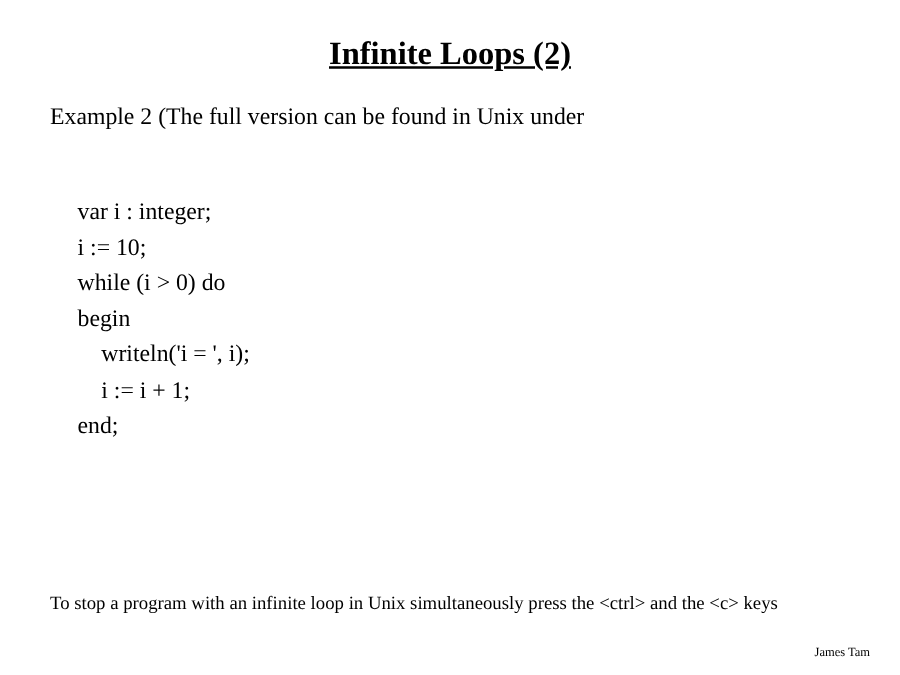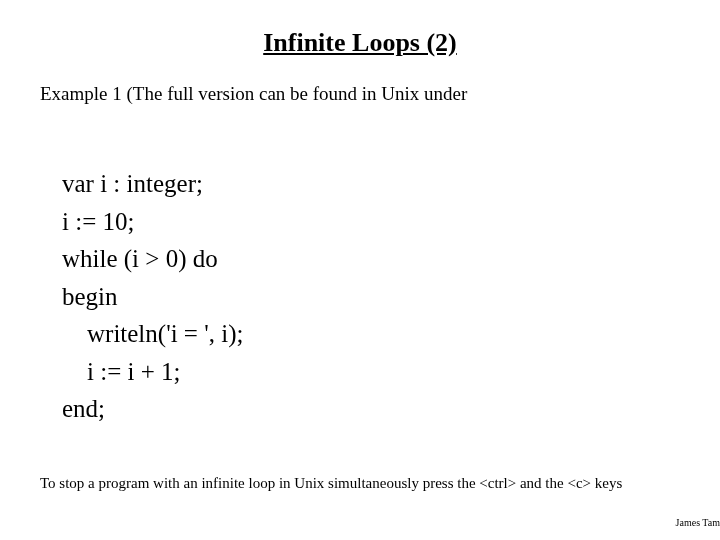--- a/index.html
+++ b/index.html
@@ -1,31 +1,31 @@
 <!DOCTYPE html>
 <html><head>
 <meta charset="utf-8">
 <style>
   * { margin: 0; padding: 0; box-sizing: border-box; }
   html, body { width: 720px; height: 540px; background: #fff; font-family: "Times New Roman", Times, serif; color: #000; }
   .slide { position: relative; width: 720px; height: 540px; padding: 28px 40px 0 40px; }
   .title { text-align: center; font-size: 26px; font-weight: bold; text-decoration: underline; margin-bottom: 24px; }
   .intro { font-size: 19px; line-height: 1.25; margin-bottom: 22px; }
-  .code { font-size: 25px; line-height: 1.5; margin-left: 22px; white-space: pre; }
+  .code { font-size: 19px; line-height: 1.5; margin-left: 22px; white-space: pre; }
   .footnote { position: absolute; left: 40px; bottom: 48px; font-size: 15px; font-family: Liberation Serif, serif; }
-  .author { position: absolute; right: 0; bottom: 12px; font-size: 10px; font-family: "Times New Roman", Times, serif; }
+  .author { position: absolute; right: 24px; bottom: 12px; font-size: 10px; font-family: "Times New Roman", Times, serif; }
 </style>
 </head>
 <body>
 
 <div class="slide">
   <h1 class="title">Infinite Loops (2)</h1>
 
   <div class="intro">
-    <div>Example 1 (The full version can be found in Unix under</div>
+    <div>Example 2 (The full version can be found in Unix under</div>
   </div>
 
   <div class="code">
 <span>var i : integer;</span>
 <span>i := 10;</span>
 <span>while (i &gt; 0) do</span>
 <span>begin</span>
 <span>    writeln('i = ', i);</span>
 <span>    i := i + 1;</span>
 <span>end;</span></div>

